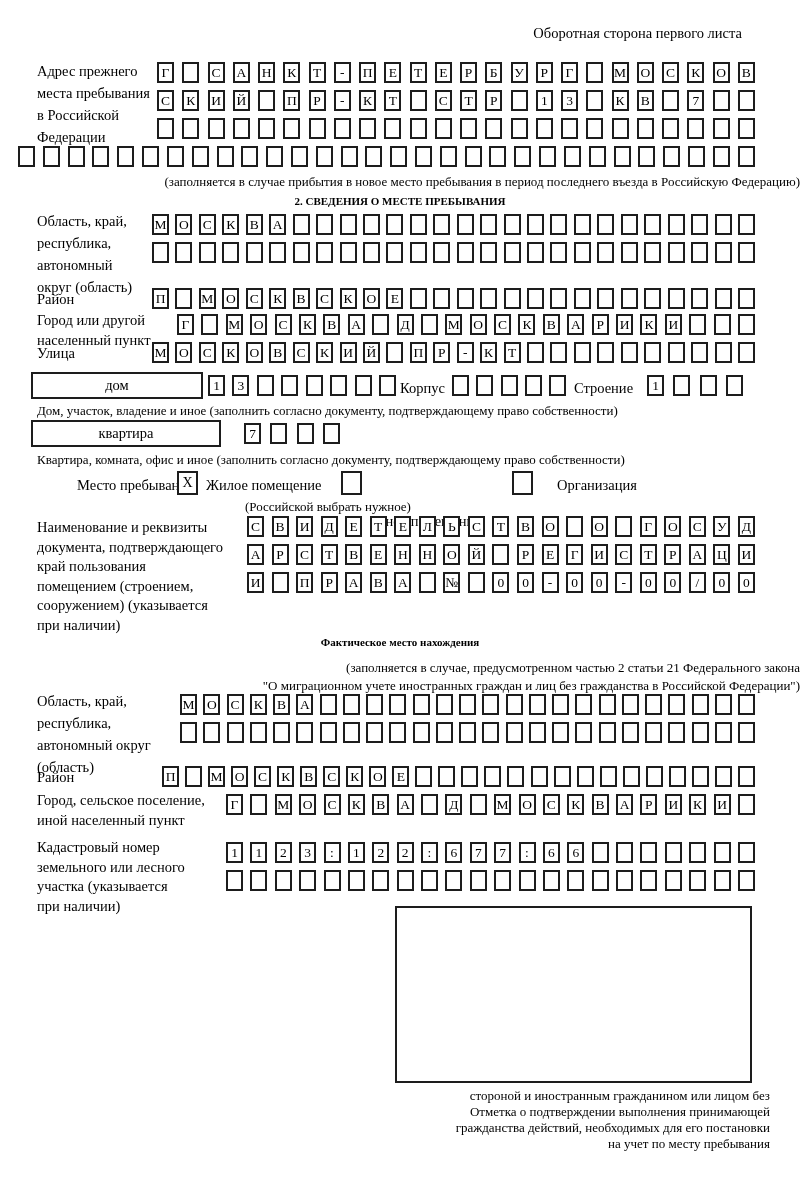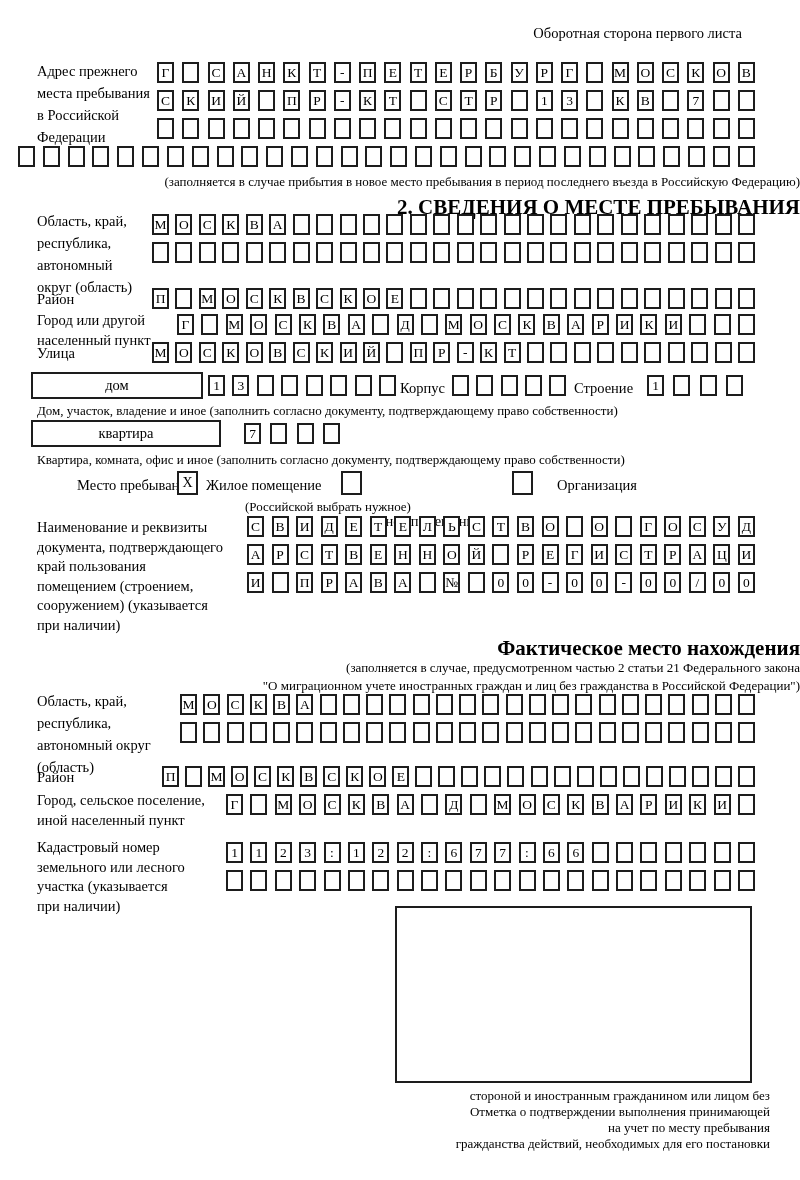--- a/index.html
+++ b/index.html
@@ -9,21 +9,21 @@
   .lbl{font-size:14.5px;line-height:22px;white-space:nowrap;}
   .note{font-size:13px;white-space:nowrap;}
   .boxrow{position:absolute;display:flex;justify-content:space-between;}
   .box{width:17px;height:21px;border:2px solid #1d1d1d;box-sizing:border-box;
        display:flex;align-items:center;justify-content:center;
        font-size:13.5px;background:#fff;}
   .widebox{position:absolute;border:2px solid #1d1d1d;box-sizing:border-box;height:27px;
        display:flex;align-items:center;justify-content:center;font-size:14.5px;background:#fff;}
   .chk{position:absolute;width:21px;height:24px;border:2px solid #1d1d1d;box-sizing:border-box;
        display:flex;align-items:center;justify-content:center;font-size:14px;background:#fff;}
-  .title{font-weight:bold;font-size:21px;text-align:right;width:100%;}
+  .title{font-weight:bold;font-size:11px;text-align:center;width:100%;}
   .center{text-align:right;width:100%;}
 </style>
 </head>
 <body>
 
 <div class="abs lbl" style="top:22px;right:58px;">Оборотная сторона первого листа</div>
 
 <div class="abs" style="left:37px;top:60px;">
   <div class="lbl">Адрес прежнего</div>
   <div class="lbl">места пребывания</div>
@@ -600,15 +600,15 @@
     <span class="box"></span>
     <span class="box"></span>
     <span class="box"></span>
     <span class="box"></span>
   </div>
 
 <div class="abs" style="left:395px;top:906px;width:357px;height:177px;border:2px solid #1d1d1d;box-sizing:border-box;background:#fff;"></div>
 <div class="abs" style="left:385px;top:1088px;width:385px;">
   <div class="note center" style="white-space:nowrap;">стороной и иностранным гражданином или лицом без</div>
   <div class="note center" style="white-space:nowrap;">Отметка о подтверждении выполнения принимающей</div>
+  <div class="note center" style="white-space:nowrap;">гражданства действий, необходимых для его постановки</div>
   <div class="note center" style="white-space:nowrap;">на учет по месту пребывания</div>
-  <div class="note center" style="white-space:nowrap;">гражданства действий, необходимых для его постановки</div>
 </div>
 
 </body></html>

